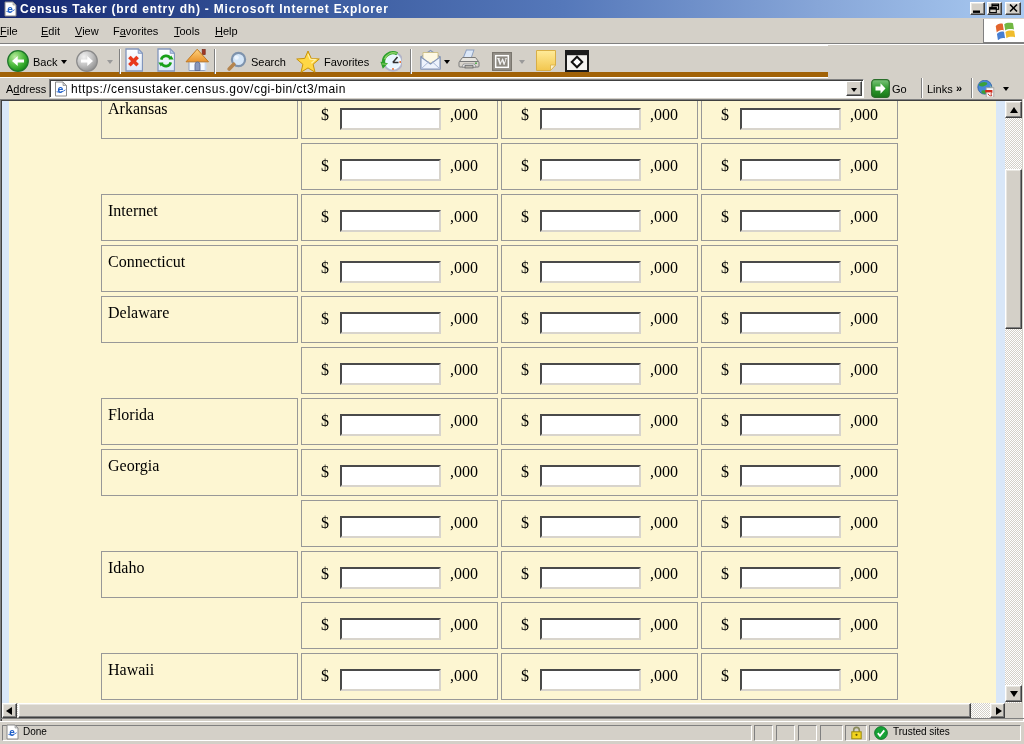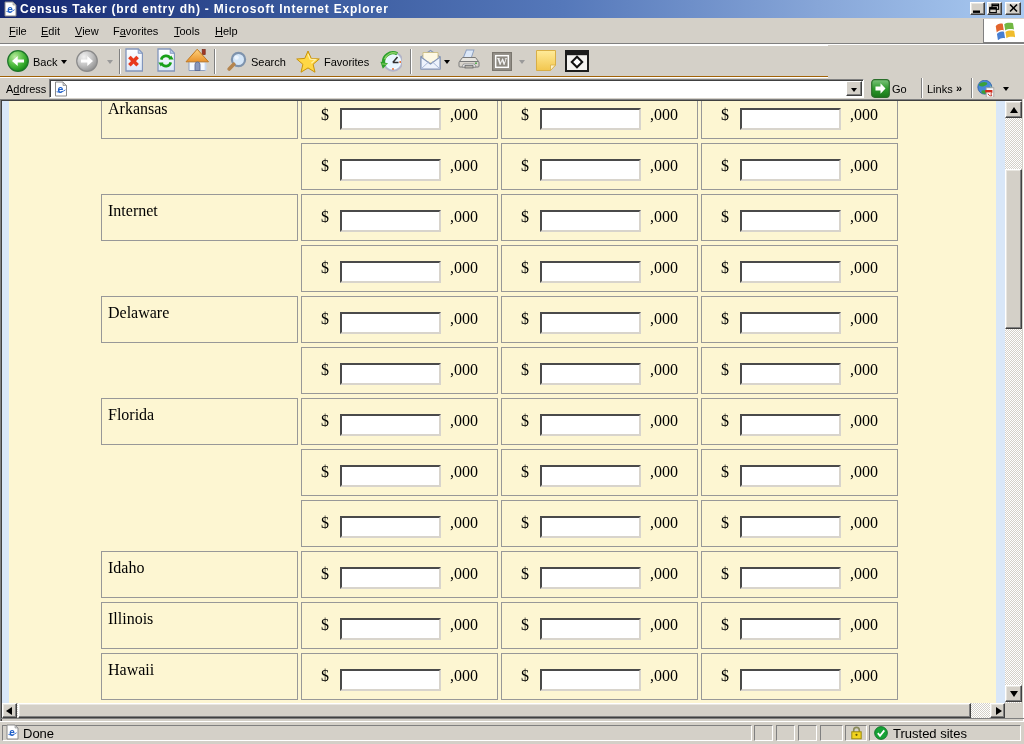--- a/index.html
+++ b/index.html
@@ -6,21 +6,21 @@
 .abs{position:absolute}
 
 #title{left:0;top:0;width:1024px;height:18px;background:linear-gradient(90deg,#14266f 0%,#3a5a9e 30%,#5578ba 55%,#87a6d8 80%,#a9caf1 100%)}
 #ttext{left:20px;top:2px;color:#fff;font-weight:bold;font-size:12px;letter-spacing:.8px;white-space:nowrap}
 .wbtn{position:absolute;top:2px;width:15px;height:13px;background:#d4d0c8;border:1px solid;border-color:#fff #404040 #404040 #fff;box-shadow:inset -1px -1px 0 #808080,inset 1px 1px 0 #e8e6e0;font-size:9px;text-align:center}
 
 #menu{left:0;top:18px;width:1024px;height:26px;background:#d4d0c8;border-bottom:1px solid #808080;box-shadow:0 1px 0 #fff}
 .mi{position:absolute;top:7px;font-size:11px;color:#000;white-space:nowrap}
 #logobox{position:absolute;left:983px;top:1px;width:41px;height:24px;background:#fff;border-left:1px solid #808080;border-bottom:1px solid #808080}
 
-#tool{left:0;top:45px;width:828px;height:32px;background:#d4d0c8;border-top:1px solid #fff;border-bottom:1px solid #a16207;box-shadow:0 1px 0 #fff}
+#tool{left:0;top:45px;width:828px;height:32px;background:#d4d0c8;border-top:1px solid #fff;border-bottom:5px solid #a16207;box-shadow:0 1px 0 #fff}
 .tsep{position:absolute;top:3px;width:2px;height:25px;border-left:1px solid #808080;border-right:1px solid #fff}
 .tlab{position:absolute;top:10px;font-size:11px;color:#000;white-space:nowrap}
 .dd{position:absolute;width:0;height:0;border-left:3px solid transparent;border-right:3px solid transparent;border-top:4px solid #000}
 .ddg{border-top-color:#9a9a9a}
 
 #addr{left:0;top:78px;width:1024px;height:21px;background:#d4d0c8}
 #afield{position:absolute;left:49px;top:1px;width:815px;height:19px;background:#fff;border:1px solid;border-color:#808080 #fff #fff #808080;box-shadow:inset 1px 1px 0 #404040}
 #aurl{position:absolute;left:21px;top:2px;font-size:12px;letter-spacing:.5px;color:#000;white-space:nowrap}
 #adrop{position:absolute;right:1px;top:1px;width:16px;height:15px;background:#d4d0c8;border:1px solid;border-color:#fff #404040 #404040 #fff;box-shadow:inset -1px -1px 0 #808080}
 #edge1{left:0;top:99px;width:1024px;height:1px;background:#808080}
@@ -38,21 +38,21 @@
 #vtrack{left:1005px;top:101px;width:17px;height:602px}
 #vthumb{left:1005px;top:169px;width:17px;height:160px}
 #htrack{left:2px;top:703px;width:1003px;height:15px}
 #hthumb{left:18px;top:703px;width:953px;height:15px}
 #corner{left:1005px;top:703px;width:17px;height:15px;background:#d4d0c8}
 .arr{position:absolute;width:0;height:0}
 
 #sedge{left:0;top:718px;width:1024px;height:1px;background:#808080}
 #status{left:0;top:721px;width:1024px;height:21px;background:#d4d0c8;border-top:1px solid #fff}
 .pane{position:absolute;top:3px;height:16px;border:1px solid;border-color:#808080 #fff #fff #808080}
-.stxt{position:absolute;font-size:13px;color:#000;white-space:nowrap}
+.stxt{position:absolute;font-size:10px;color:#000;white-space:nowrap}
 #botline{left:0;top:742px;width:1024px;height:2px;background:#d4d0c8}
 
 #lbord1{left:0;top:99px;width:1px;height:624px;background:#808080}
 #lbord2{left:1px;top:100px;width:1px;height:622px;background:#404040}
 #rbord1{left:1022px;top:99px;width:1px;height:624px;background:#d4d0c8}
 #rbord2{left:1023px;top:99px;width:1px;height:624px;background:#fff}
 </style></head><body>
 <div id="win">
 <div id="title" class="abs">
 <svg class="abs" style="left:3px;top:1px" width="16" height="16" viewBox="0 0 16 16">
@@ -74,21 +74,21 @@
           </g>
         </svg></div>
 <div class="wbtn" style="left:1005px;width:16px"><svg width="13" height="11" viewBox="0 0 13 11">
           <g stroke="#000" stroke-width="1.6">
             <path d="M3 1.5l7 7"></path>
             <path d="M10 1.5l-7 7"></path>
           </g>
         </svg></div>
 </div>
 <div id="menu" class="abs">
-<div class="mi" style="left:9px"><u>F</u>ile</div>
+<div class="mi" style="left:0"><u>F</u>ile</div>
 <div class="mi" style="left:41px"><u>E</u>dit</div>
 <div class="mi" style="left:75px"><u>V</u>iew</div>
 <div class="mi" style="left:113px">F<u>a</u>vorites</div>
 <div class="mi" style="left:174px"><u>T</u>ools</div>
 <div class="mi" style="left:215px"><u>H</u>elp</div>
 <div id="logobox">
         <svg class="abs" style="left:11px;top:2px" width="20" height="19" viewBox="0 0 20 19">
           <g transform="rotate(-9 10 10)">
             <path d="M1.6 3.8C3.6 1.8 6.4 1.4 8.9 2.6L8.9 9.2C6.4 8 3.6 8.4 1.6 10.2Z" fill="#e2642d"></path>
             <path d="M10.3 3.2C12.8 2 15.8 2.2 19.1 3.6L19.1 10C15.8 8.6 12.8 8.4 10.3 9.6Z" fill="#71b742"></path>
@@ -226,20 +226,21 @@
 </div>
 <div id="addr" class="abs">
 <div class="tlab" style="left:6px;top:5px">A<u>d</u>dress</div>
 <div id="afield">
 <svg class="abs" style="left:3px;top:1px" width="15" height="16" viewBox="0 0 15 16">
           <path d="M2.5 1h7.5l3.5 3.5V15h-11z" fill="#fff" stroke="#8a8a8a" stroke-width="1"></path>
           <path d="M10 1l3.5 3.5H10z" fill="#d0d0d0" stroke="#8a8a8a" stroke-width=".7"></path>
           <text x="7.3" y="12.3" font-size="10.5" font-weight="bold" fill="#2060c8" text-anchor="middle" font-family="Liberation Sans,sans-serif">e</text>
           <path d="M3.6 10.7c2.2 1 6.4.2 8.8-1.8" fill="none" stroke="#2060c8" stroke-width=".9"></path>
         </svg>
+<div id="aurl">https://censustaker.census.gov/cgi-bin/ct3/main</div>
 <div id="adrop">
           <div class="dd" style="left:4px;top:6px"></div>
         </div>
 </div>
 <svg class="abs" style="left:871px;top:1px" width="19" height="19" viewBox="0 0 19 19">
         <defs>
           <linearGradient id="gg" x1="0" y1="0" x2="0" y2="1">
             <stop offset="0" stop-color="#7cc47c"></stop>
             <stop offset=".5" stop-color="#2f9a2f"></stop>
             <stop offset="1" stop-color="#187818"></stop>
@@ -312,20 +313,21 @@
 <div class="cell" style="left:499px;top:93px">
 <span class="ser" style="left:19px;top:13px">$</span>
 <span class="inp" style="left:38px;top:15px"></span>
 <span class="ser" style="left:148px;top:13px">,000</span>
 </div>
 <div class="cell" style="left:699px;top:93px">
 <span class="ser" style="left:19px;top:13px">$</span>
 <span class="inp" style="left:38px;top:15px"></span>
 <span class="ser" style="left:148px;top:13px">,000</span>
 </div>
+<div class="cell sname" style="left:99px;top:144px">Connecticut</div>
 <div class="cell" style="left:299px;top:144px">
 <span class="ser" style="left:19px;top:13px">$</span>
 <span class="inp" style="left:38px;top:15px"></span>
 <span class="ser" style="left:148px;top:13px">,000</span>
 </div>
 <div class="cell" style="left:499px;top:144px">
 <span class="ser" style="left:19px;top:13px">$</span>
 <span class="inp" style="left:38px;top:15px"></span>
 <span class="ser" style="left:148px;top:13px">,000</span>
 </div>
@@ -374,20 +376,21 @@
 <div class="cell" style="left:499px;top:297px">
 <span class="ser" style="left:19px;top:13px">$</span>
 <span class="inp" style="left:38px;top:15px"></span>
 <span class="ser" style="left:148px;top:13px">,000</span>
 </div>
 <div class="cell" style="left:699px;top:297px">
 <span class="ser" style="left:19px;top:13px">$</span>
 <span class="inp" style="left:38px;top:15px"></span>
 <span class="ser" style="left:148px;top:13px">,000</span>
 </div>
+<div class="cell sname" style="left:99px;top:348px">Georgia</div>
 <div class="cell" style="left:299px;top:348px">
 <span class="ser" style="left:19px;top:13px">$</span>
 <span class="inp" style="left:38px;top:15px"></span>
 <span class="ser" style="left:148px;top:13px">,000</span>
 </div>
 <div class="cell" style="left:499px;top:348px">
 <span class="ser" style="left:19px;top:13px">$</span>
 <span class="inp" style="left:38px;top:15px"></span>
 <span class="ser" style="left:148px;top:13px">,000</span>
 </div>
@@ -420,21 +423,20 @@
 <div class="cell" style="left:499px;top:450px">
 <span class="ser" style="left:19px;top:13px">$</span>
 <span class="inp" style="left:38px;top:15px"></span>
 <span class="ser" style="left:148px;top:13px">,000</span>
 </div>
 <div class="cell" style="left:699px;top:450px">
 <span class="ser" style="left:19px;top:13px">$</span>
 <span class="inp" style="left:38px;top:15px"></span>
 <span class="ser" style="left:148px;top:13px">,000</span>
 </div>
-<div class="cell sname" style="left:99px;top:501px">Illinois</div>
 <div class="cell" style="left:299px;top:501px">
 <span class="ser" style="left:19px;top:13px">$</span>
 <span class="inp" style="left:38px;top:15px"></span>
 <span class="ser" style="left:148px;top:13px">,000</span>
 </div>
 <div class="cell" style="left:499px;top:501px">
 <span class="ser" style="left:19px;top:13px">$</span>
 <span class="inp" style="left:38px;top:15px"></span>
 <span class="ser" style="left:148px;top:13px">,000</span>
 </div>

